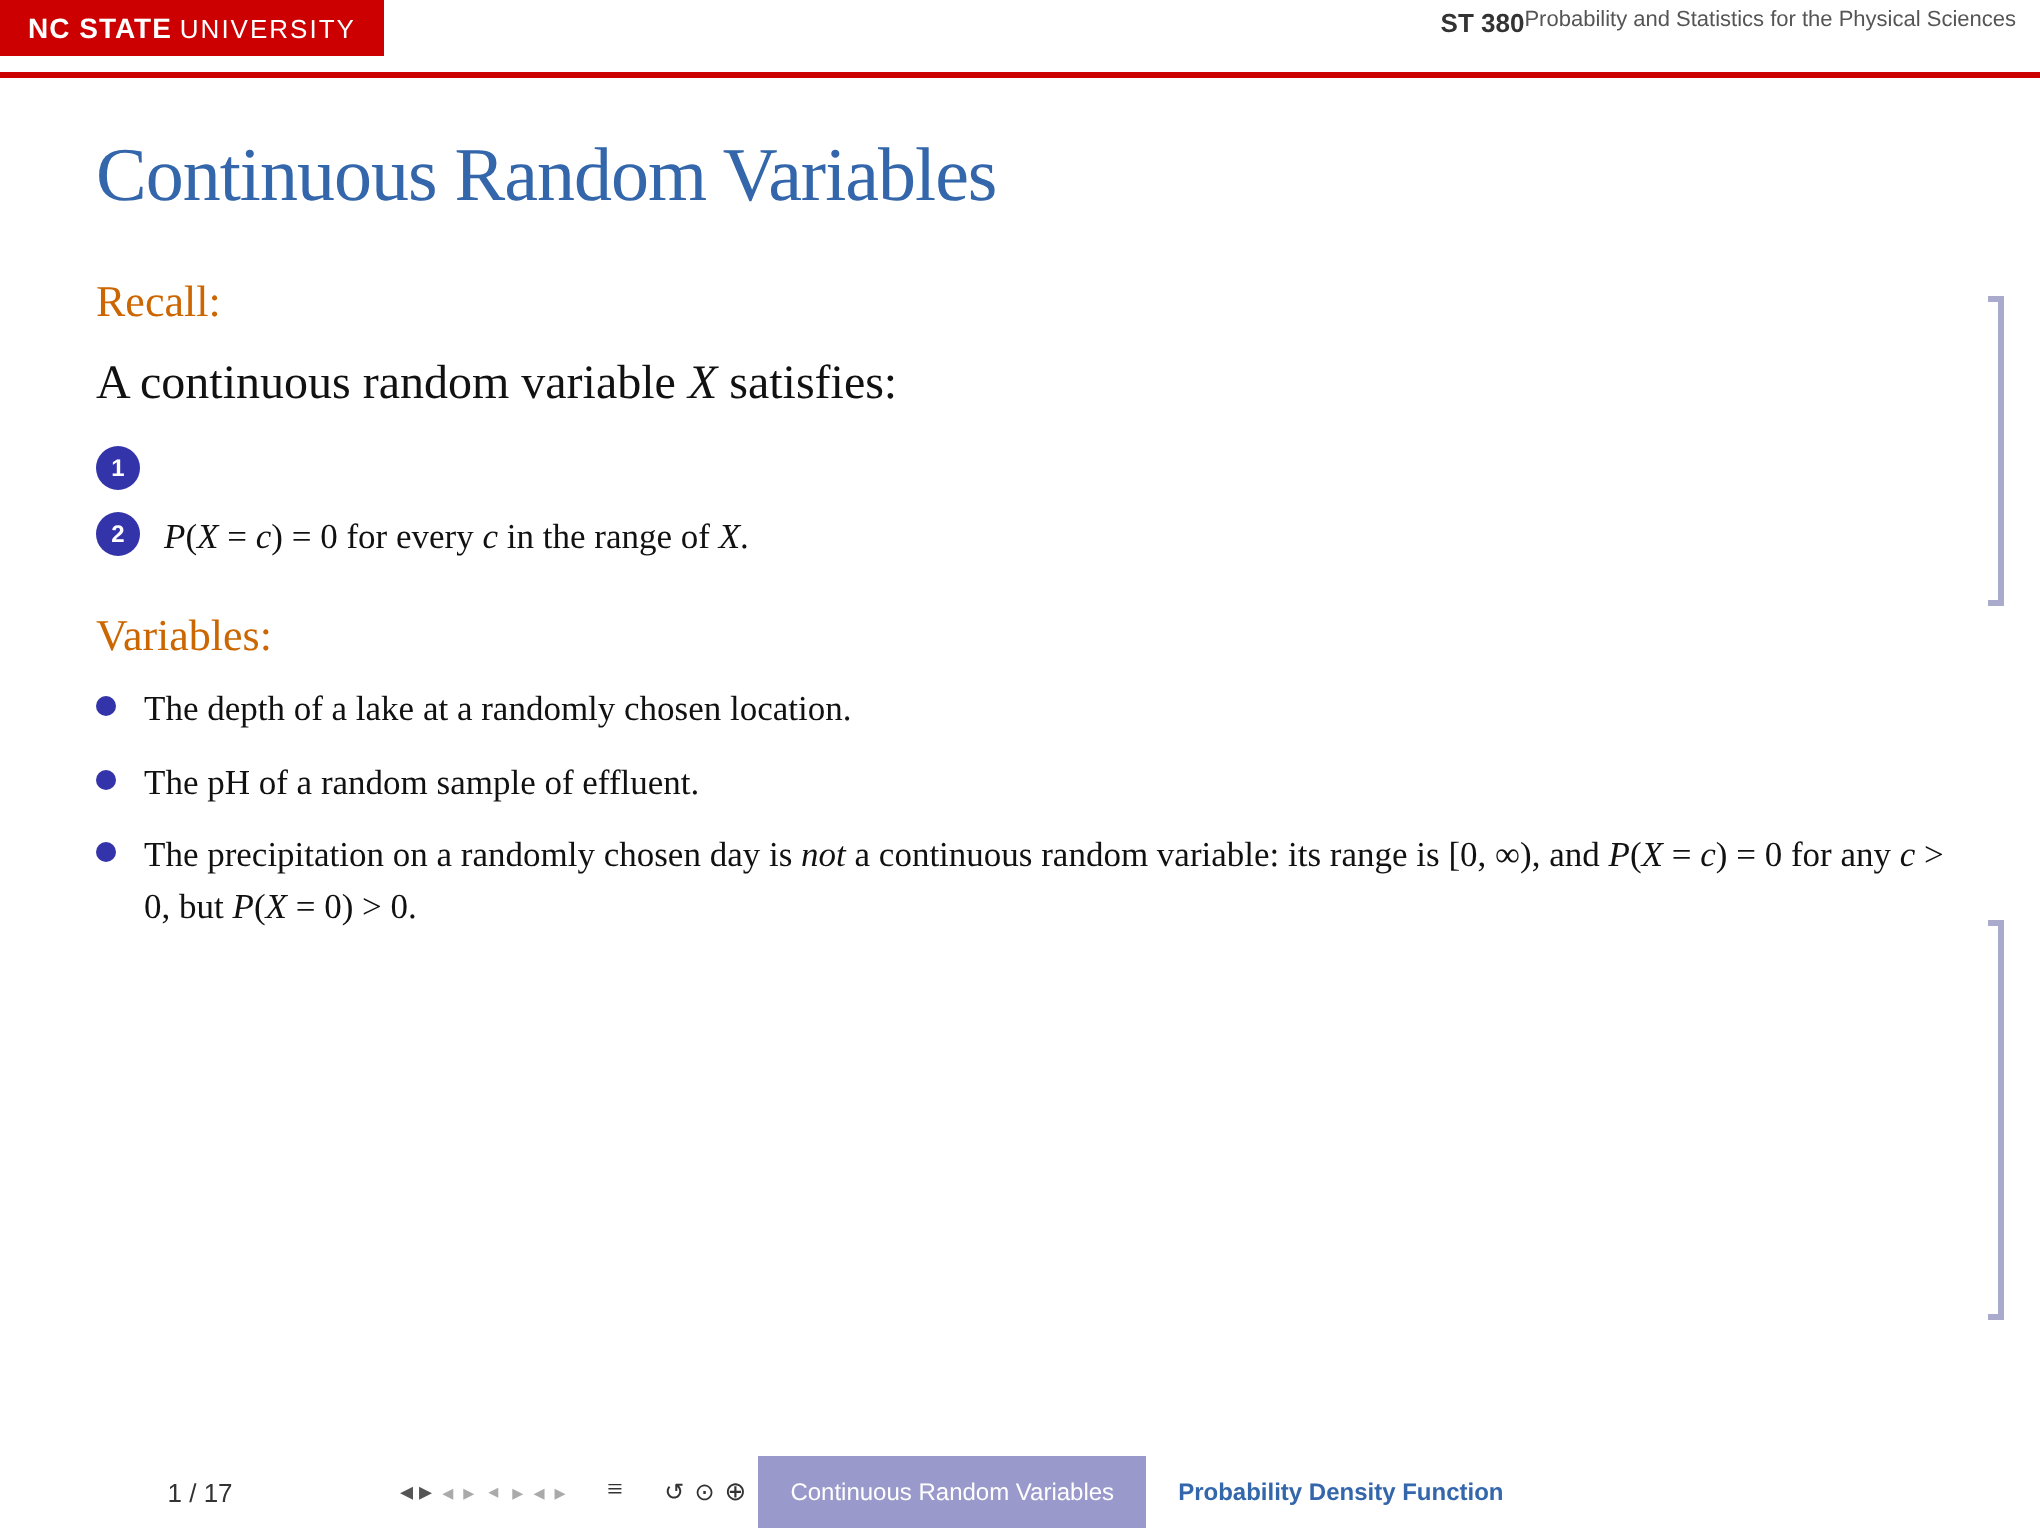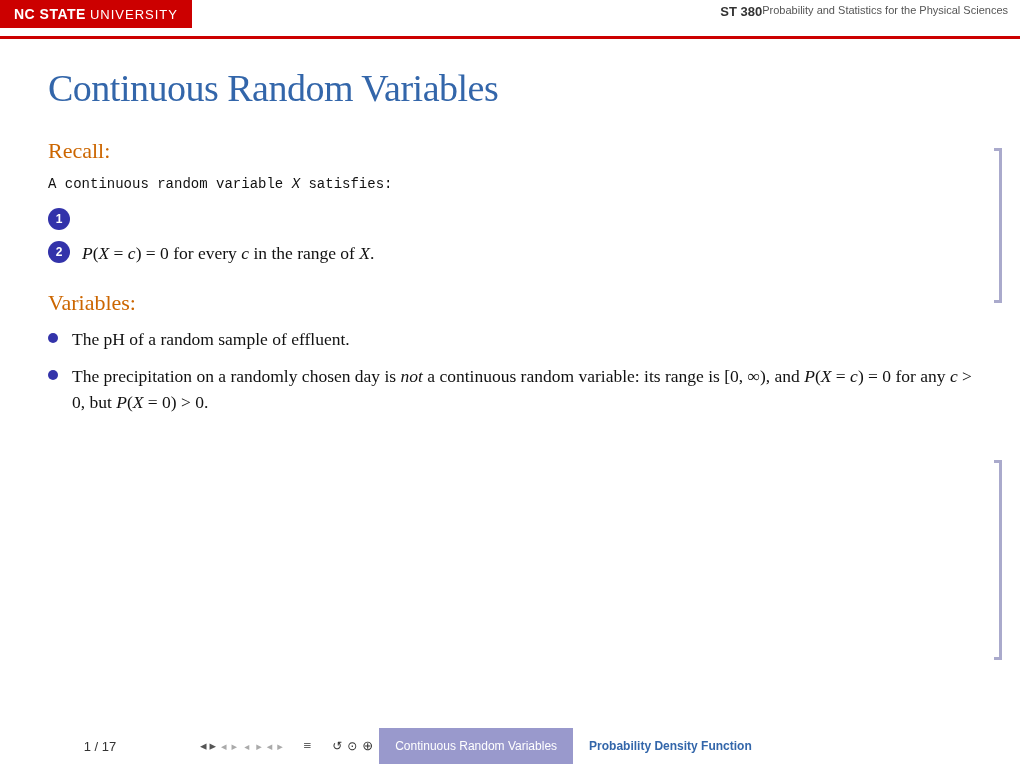--- a/index.html
+++ b/index.html
@@ -101,25 +101,25 @@
     .section-heading {
       color: #cc6600;
       font-size: 22px;
       font-weight: 400;
       margin-bottom: 10px;
       font-family: 'Computer Modern', Georgia, serif;
     }
 
     
     .body-text {
-      font-size: 14px;
+      font-size: 24px;
       color: #111;
       margin-bottom: 12px;
       line-height: 1.5;
-      font-family: Liberation Mono, monospace;
+      font-family: Liberation Serif, serif;
     }
 
     .body-text em {
       font-style: italic;
     }
 
     
     .numbered-list {
       margin: 8px 0 16px 0;
       list-style: none;
@@ -304,20 +304,24 @@
       <li>
         <div class="num-badge">2</div>
         <span><em>P</em>(<em>X</em> = <em>c</em>) = 0 for every <em>c</em> in the range of <em>X</em>.</span>
       </li>
     </ol>
   </div>
 
   <div class="examples-section">
     <div class="section-heading">Variables:</div>
     <ul class="bullet-list">
+      <li>
+        <div class="bullet-dot"></div>
+        <span>The depth of a lake at a randomly chosen location.</span>
+      </li>
       <li>
         <div class="bullet-dot"></div>
         <span>The pH of a random sample of effluent.</span>
       </li>
       <li>
         <div class="bullet-dot"></div>
         <span>The precipitation on a randomly chosen day is <em>not</em> a continuous random variable: its range is [0, ∞), and <em>P</em>(<em>X</em> = <em>c</em>) = 0 for any <em>c</em> &gt; 0, but <em>P</em>(<em>X</em> = 0) &gt; 0.</span>
       </li>
     </ul>
   </div>

